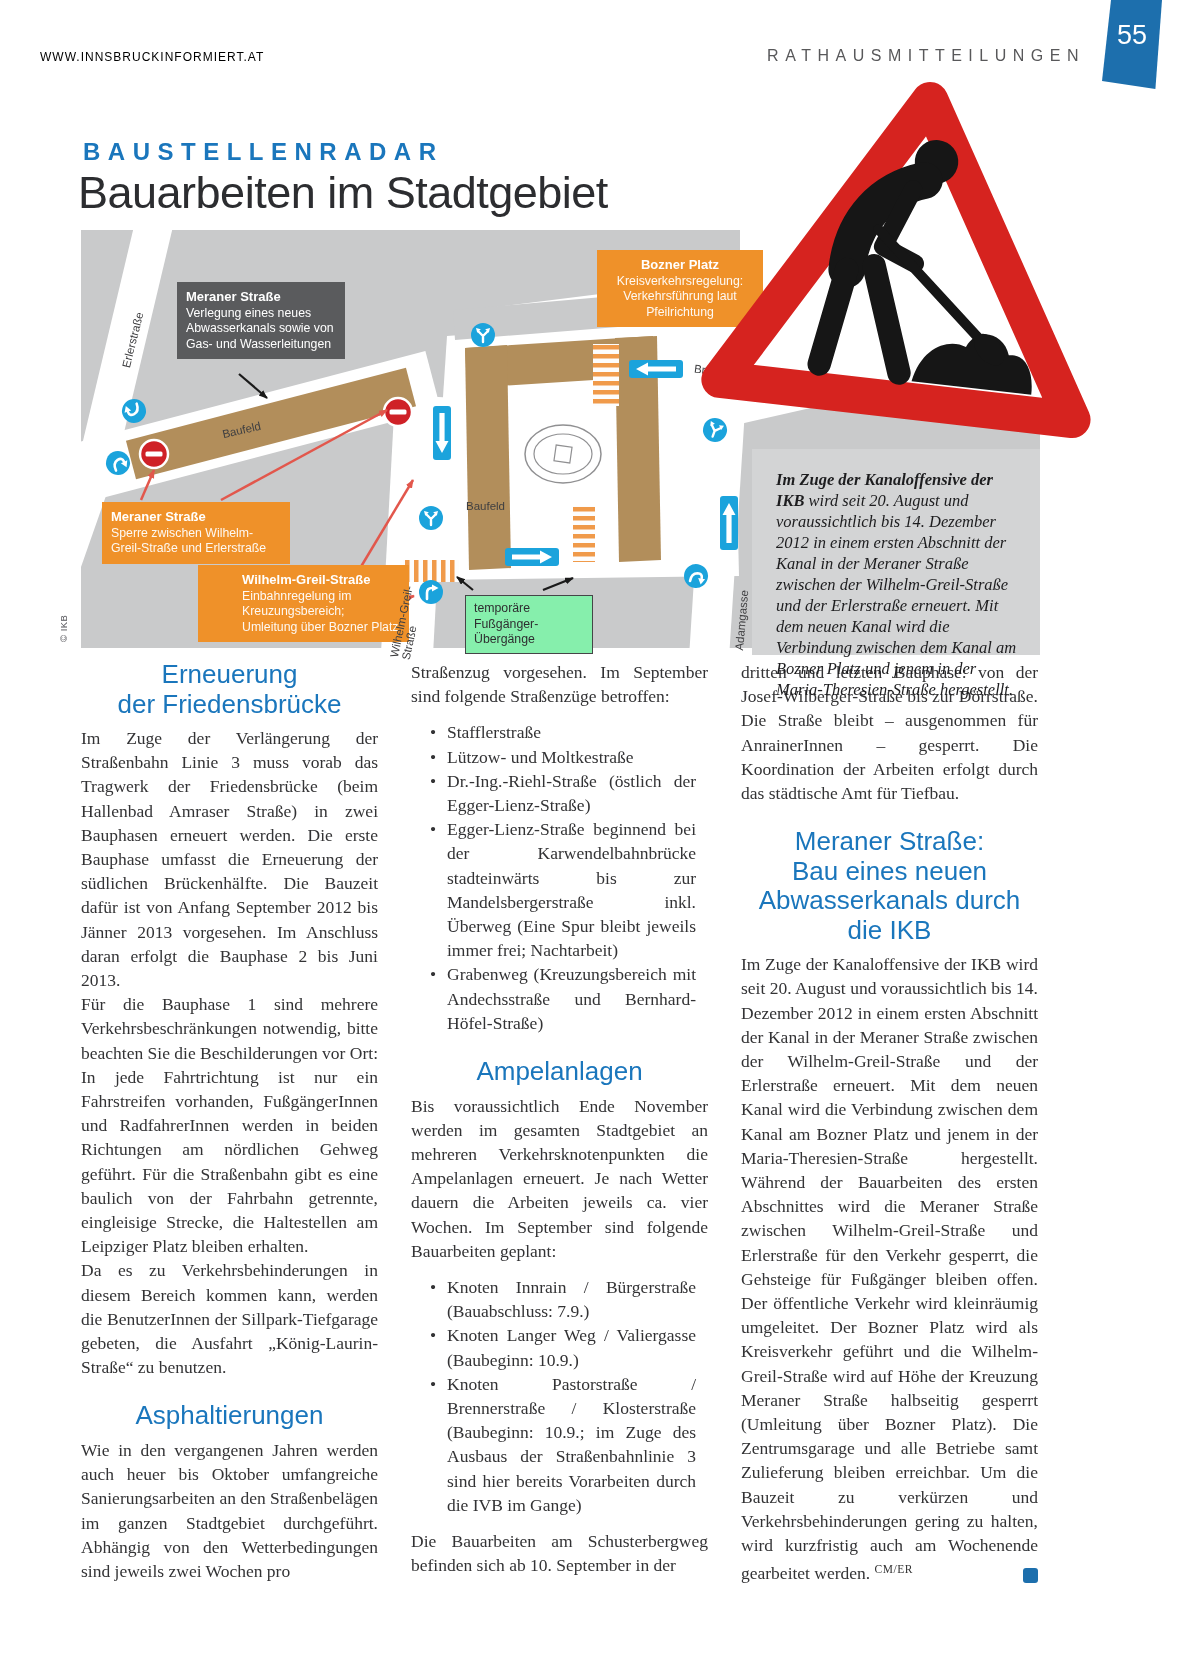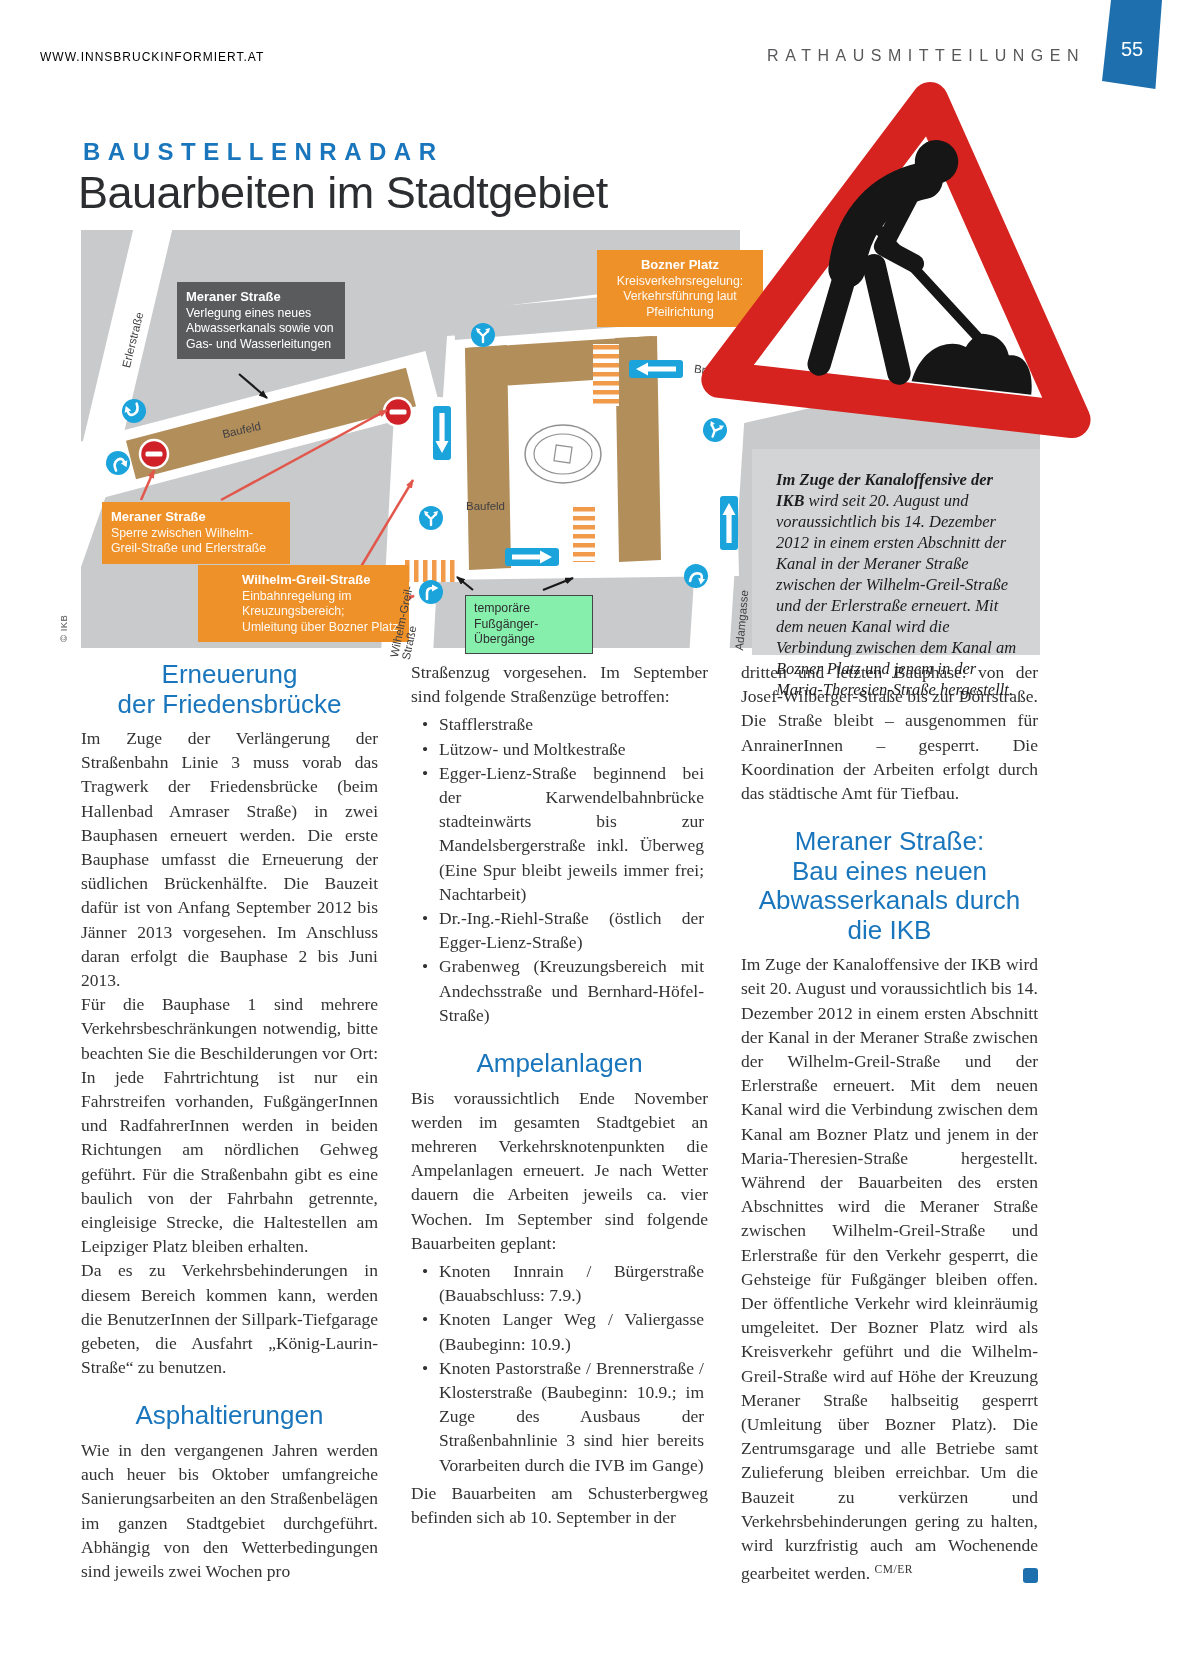--- a/index.html
+++ b/index.html
@@ -3,21 +3,21 @@
 <meta charset="utf-8">
 <style>
   html,body{margin:0;padding:0;background:#e8e8e8;}
   .page{position:relative;width:1181px;height:1654px;background:#ffffff;overflow:hidden;
         font-family:"Liberation Sans",sans-serif;}
   
   .site-url{position:absolute;left:40px;top:50px;font-size:12px;letter-spacing:1px;color:#000000;}
   .section-label{position:absolute;right:96px;top:47px;font-size:16px;letter-spacing:6.5px;color:#58585a;font-weight:500;}
   .page-tab{position:absolute;left:1102px;top:0;width:60px;height:89px;background:#1d6fad;
             clip-path:polygon(15% 0,100% 0,89% 100%,0 91%);color:#fff;text-align:center;}
-  .page-tab span{display:inline-block;margin-top:38px;font-size:20px;}
+  .page-tab span{display:inline-block;margin-top:20px;font-size:27px;}
   
   .kicker{position:absolute;left:83px;top:138px;font-size:24px;letter-spacing:7.5px;color:#1a76bc;font-weight:600;}
   .headline{position:absolute;left:78px;top:168px;font-size:45px;line-height:50px;color:#2c2d30;
             font-weight:400;letter-spacing:-0.5px;}
   
   .map-svg{position:absolute;left:81px;top:228px;z-index:1;}
   .callout{position:absolute;z-index:2;padding:7px 9px;font-size:12.3px;line-height:15.5px;}
   .callout .co-title{font-weight:700;font-size:13px;margin-bottom:1px;}
   .co-dark{background:#5a5b5d;color:#fff;}
   .co-orange{background:#ef9129;color:rgba(255,255,255,0.94);}
@@ -33,21 +33,21 @@
   .caption-text b{font-weight:700;}
   .sign-wrap{position:absolute;left:712px;top:76px;width:402px;height:348px;z-index:5;transform:rotate(6.5deg);}
   
   .columns{position:absolute;left:81px;top:660px;width:957px;display:flex;gap:33px;z-index:1;}
   .col{width:297px;font-family:"Liberation Serif",serif;font-size:17.5px;line-height:24.2px;
        color:#333335;text-align:justify;hyphens:auto;}
   .col h3{font-family:"Liberation Sans",sans-serif;font-weight:400;color:#1a76bc;
           font-size:26px;line-height:29.5px;margin:22px 0 7px 0;white-space:pre-line;text-align:center;}
   .col h3.first{margin-top:0;}
   .col p{margin:0;}
-  .col ul{margin:4px;padding:0 0 0 24px;list-style:none;}
+  .col ul{margin:12px;padding:0 0 0 24px;list-style:none;}
   .col li{position:relative;text-align:justify;}
   .col li::before{content:"•";position:absolute;left:-17px;top:0;}
   .author{font-size:11.5px;letter-spacing:.5px;vertical-align:6px;color:#333;}
   .lastp{position:relative;}
   .endmark{position:absolute;right:0;bottom:3px;width:15px;height:15px;background:#1d6fad;border-radius:3px;}
 </style>
 </head>
 <body>
 
 <div class="page">
@@ -227,22 +227,22 @@
       <p>Da es zu Verkehrsbehinderungen in diesem Bereich kommen kann, werden die BenutzerInnen der Sillpark-Tiefgarage gebeten, die Ausfahrt „König-Laurin-Straße“ zu benutzen.</p>
       <h3>Asphaltierungen</h3>
       <p>Wie in den vergangenen Jahren werden auch heuer bis Oktober umfangreiche Sanierungsarbeiten an den Straßenbelägen im ganzen Stadtgebiet durchgeführt. Abhängig von den Wetterbedingungen sind jeweils zwei Wochen pro</p>
     </div>
 
     <div class="col">
       <p>Straßenzug vorgesehen. Im September sind folgende Straßenzüge betroffen:</p>
       <ul>
         <li>Stafflerstraße</li>
         <li>Lützow- und Moltkestraße</li>
+        <li>Dr.-Ing.-Riehl-Straße (östlich der Egger-Lienz-Straße)</li>
         <li>Egger-Lienz-Straße beginnend bei der Karwendelbahnbrücke stadteinwärts bis zur Mandelsbergerstraße inkl. Überweg (Eine Spur bleibt jeweils immer frei; Nachtarbeit)</li>
-        <li>Dr.-Ing.-Riehl-Straße (östlich der Egger-Lienz-Straße)</li>
         <li>Grabenweg (Kreuzungsbereich mit Andechsstraße und Bernhard-Höfel-Straße)</li>
       </ul>
       <h3>Ampelanlagen</h3>
       <p>Bis voraussichtlich Ende November werden im gesamten Stadtgebiet an mehreren Verkehrsknotenpunkten die Ampelanlagen erneuert. Je nach Wetter dauern die Arbeiten jeweils ca. vier Wochen. Im September sind folgende Bauarbeiten geplant:</p>
       <ul>
         <li>Knoten Innrain / Bürgerstraße (Bauabschluss: 7.9.)</li>
         <li>Knoten Langer Weg / Valiergasse (Baubeginn: 10.9.)</li>
         <li>Knoten Pastorstraße / Brennerstraße / Klosterstraße (Baubeginn: 10.9.; im Zuge des Ausbaus der Straßenbahnlinie 3 sind hier bereits Vorarbeiten durch die IVB im Gange)</li>
       </ul>
       <p>Die Bauarbeiten am Schusterbergweg befinden sich ab 10. September in der</p>

